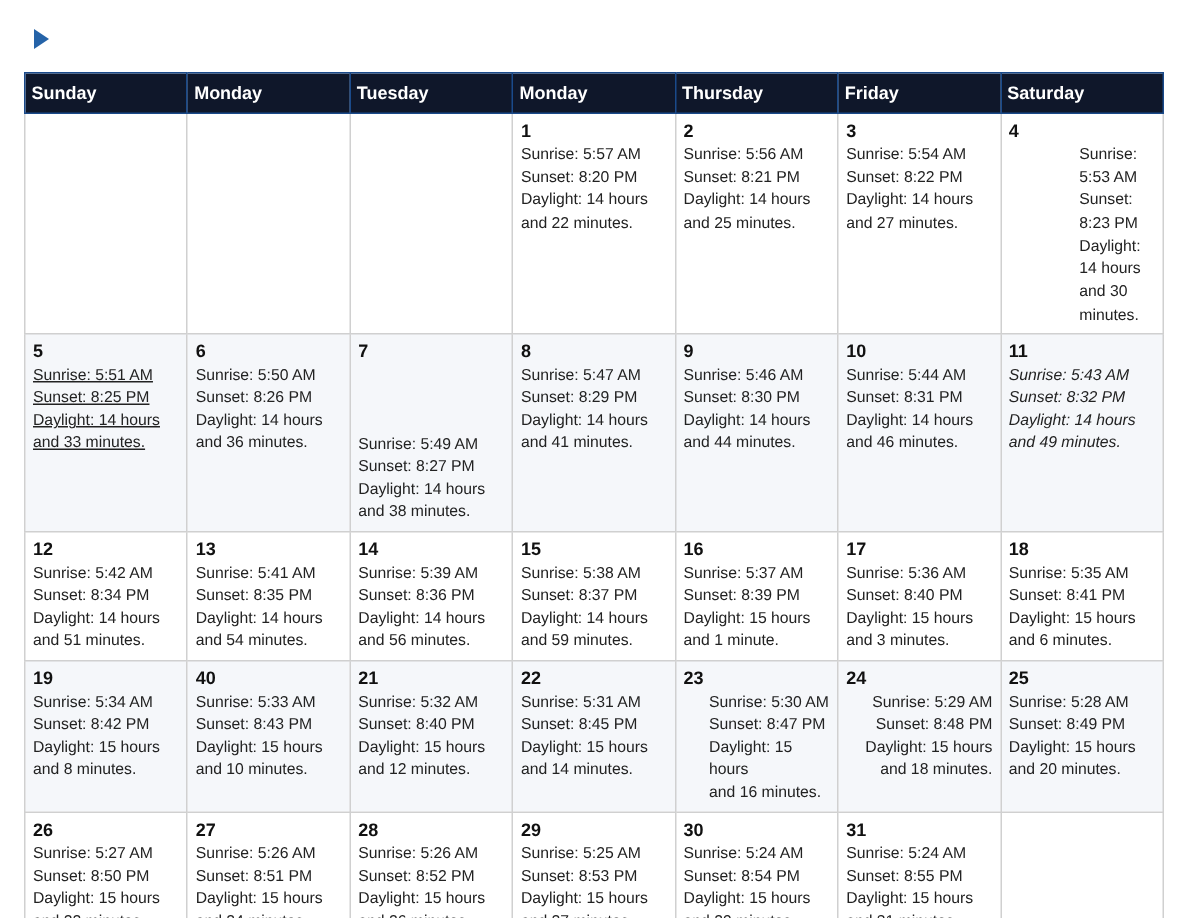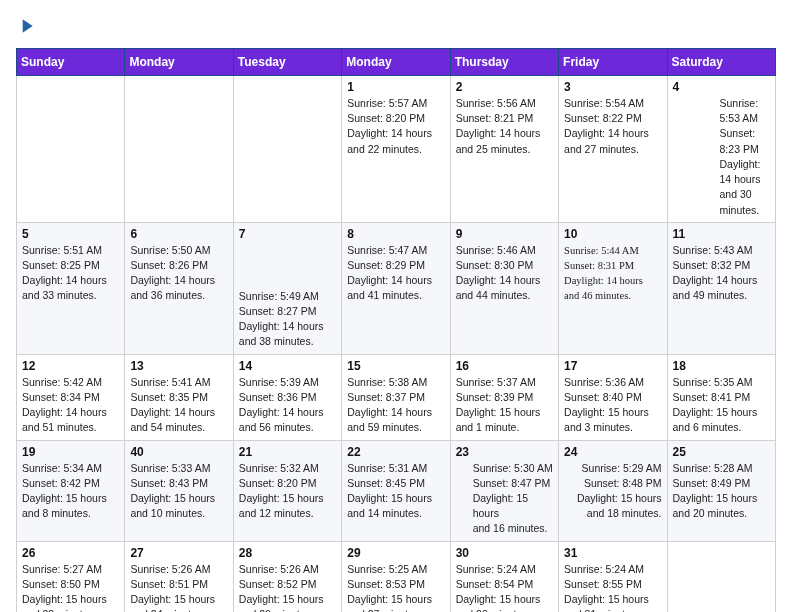--- a/index.html
+++ b/index.html
@@ -45,21 +45,21 @@
     .subtitle {
       font-size: 15px;
       color: #444;
     }
     .calendar {
       width: 100%;
       border-collapse: collapse;
       font-size: 11px;
     }
     .calendar th {
-      background: #6d28d9;
+      background: #0f172a;
       color: #fff;
       padding: 6px 4px;
       text-align: left;
       font-size: 12px;
       border: 1px solid #1a4a8a;
     }
     .calendar td {
       border: 1px solid #d0d0d0;
       vertical-align: top;
       padding: 4px 5px;
@@ -146,21 +146,21 @@
           <div class="day-number">4</div>
           <div class="day-info" style="white-space: pre-line; margin-left: 47px;">Sunrise: 5:53 AM
 Sunset: 8:23 PM
 Daylight: 14 hours
 and 30 minutes.</div>
         </td>
       </tr>
       <tr>
         <td>
           <div class="day-number">5</div>
-          <div class="day-info" style="white-space: pre-line;">Sunrise: 5:51 AM
+          <div class="day-info" style="white-space: pre-line; text-decoration: underline;">Sunrise: 5:51 AM
 Sunset: 8:25 PM
 Daylight: 14 hours
 and 33 minutes.</div>
         </td>
         <td>
           <div class="day-number">6</div>
           <div class="day-info" style="white-space: pre-line;">Sunrise: 5:50 AM
 Sunset: 8:26 PM
 Daylight: 14 hours
 and 36 minutes.</div>
@@ -181,28 +181,28 @@
         </td>
         <td>
           <div class="day-number">9</div>
           <div class="day-info" style="white-space: pre-line;">Sunrise: 5:46 AM
 Sunset: 8:30 PM
 Daylight: 14 hours
 and 44 minutes.</div>
         </td>
         <td>
           <div class="day-number">10</div>
-          <div class="day-info" style="white-space: pre-line; font-family: Liberation Serif, serif;">Sunrise: 5:44 AM
+          <div class="day-info" style="white-space: pre-line;">Sunrise: 5:44 AM
 Sunset: 8:31 PM
 Daylight: 14 hours
 and 46 minutes.</div>
         </td>
         <td>
           <div class="day-number">11</div>
-          <div class="day-info" style="white-space: pre-line;">Sunrise: 5:43 AM
+          <div class="day-info" style="white-space: pre-line; font-style: italic;">Sunrise: 5:43 AM
 Sunset: 8:32 PM
 Daylight: 14 hours
 and 49 minutes.</div>
         </td>
       </tr>
       <tr>
         <td>
           <div class="day-number">12</div>
           <div class="day-info" style="white-space: pre-line;">Sunrise: 5:42 AM
 Sunset: 8:34 PM
@@ -263,21 +263,21 @@
         <td>
           <div class="day-number">40</div>
           <div class="day-info" style="white-space: pre-line;">Sunrise: 5:33 AM
 Sunset: 8:43 PM
 Daylight: 15 hours
 and 10 minutes.</div>
         </td>
         <td>
           <div class="day-number">21</div>
           <div class="day-info" style="white-space: pre-line;">Sunrise: 5:32 AM
-Sunset: 8:20 PM
+Sunset: 8:40 PM
 Daylight: 15 hours
 and 12 minutes.</div>
         </td>
         <td>
           <div class="day-number">22</div>
           <div class="day-info" style="white-space: pre-line;">Sunrise: 5:31 AM
 Sunset: 8:45 PM
 Daylight: 15 hours
 and 14 minutes.</div>
         </td>

